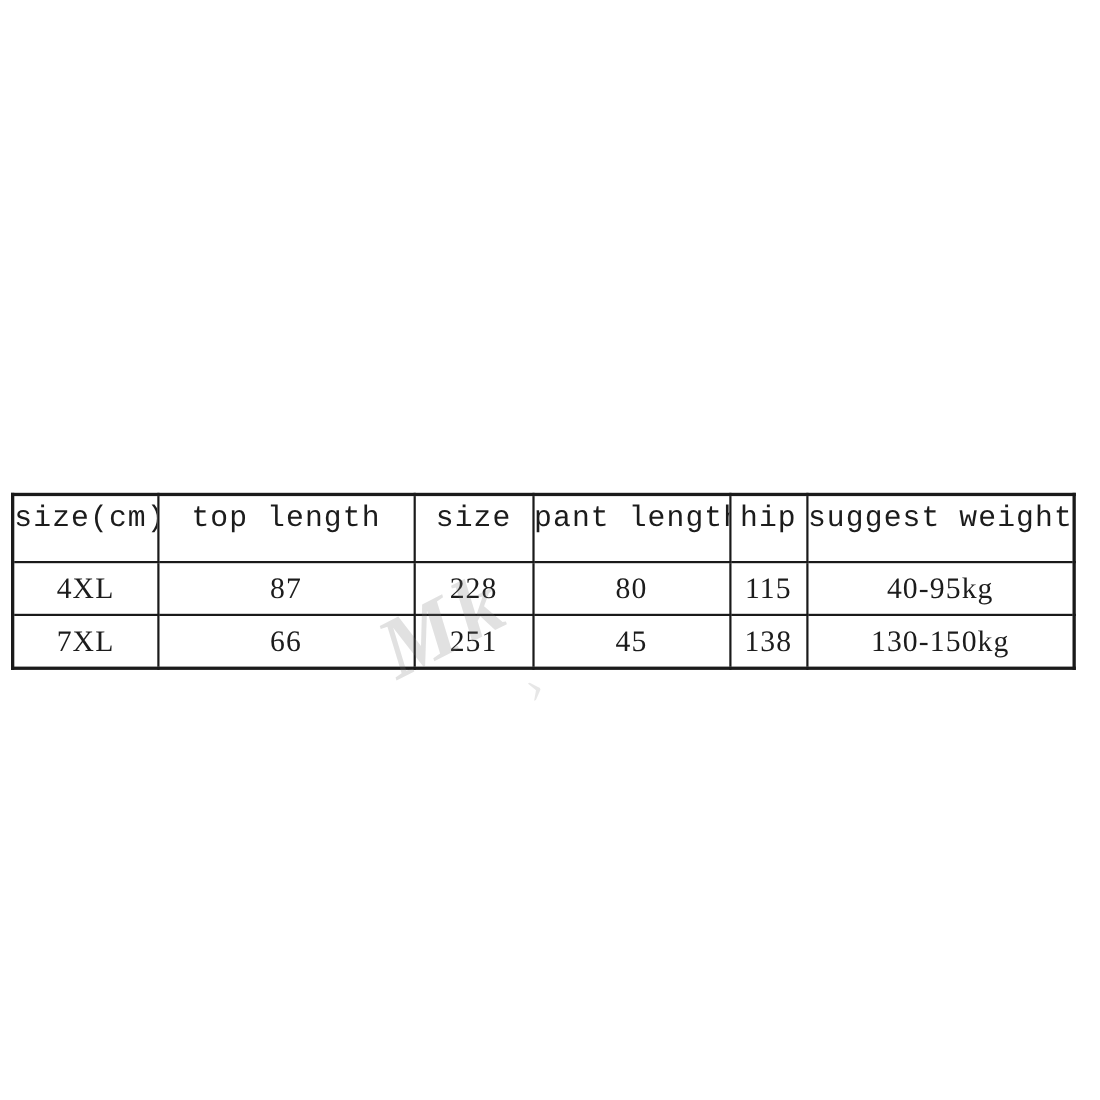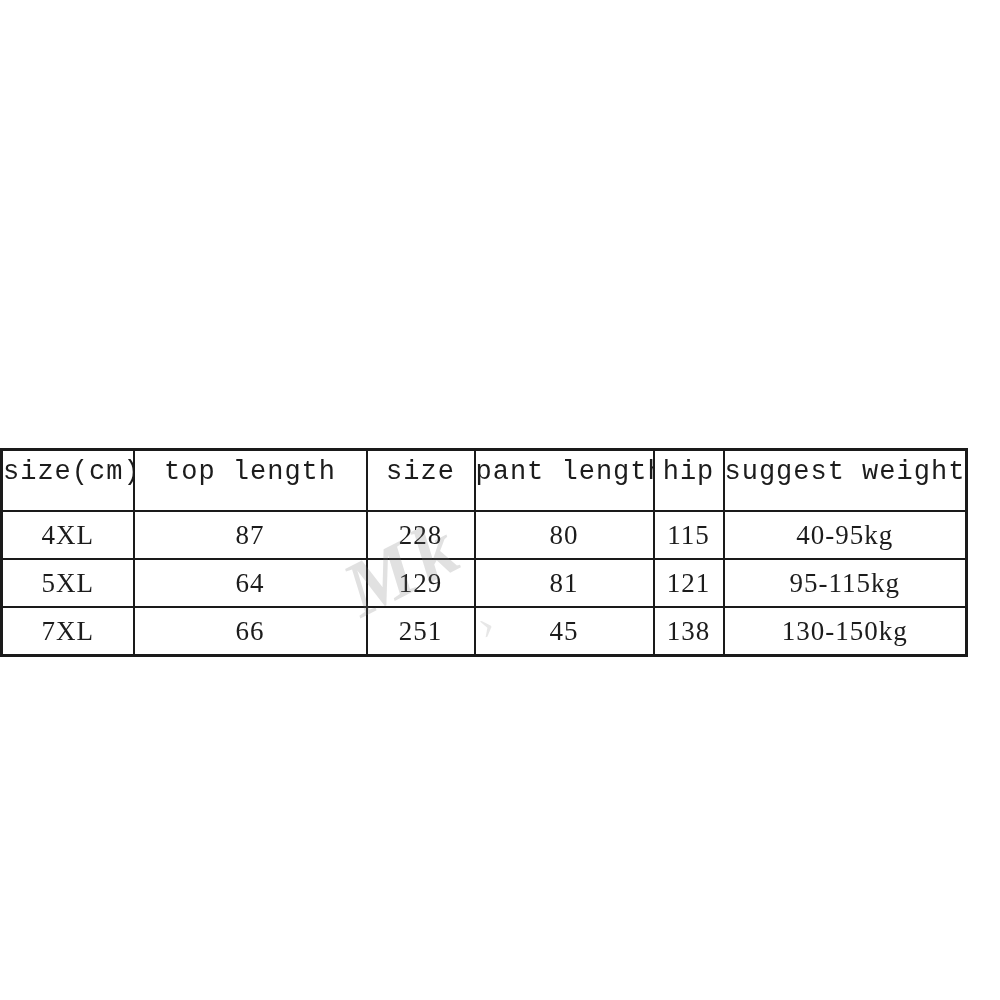--- a/index.html
+++ b/index.html
@@ -11,21 +11,21 @@
     position: relative;
     width: 1000px;
     height: 1000px;
     background: #ffffff;
     overflow: hidden;
     font-family: "Liberation Mono", "DejaVu Sans Mono", monospace;
     color: #1c1c1c;
   }
   .size-table {
     position: absolute;
-    left: 0;
+    left: 10px;
     top: 448px;
     width: 965px;
     border-collapse: collapse;
     table-layout: fixed;
     background: transparent;
   }
   .size-table th,
   .size-table td {
     border: 2px solid #1a1a1a;
     text-align: center;
@@ -114,28 +114,20 @@
     <tbody>
       <tr>
         <td>4XL</td>
         <td>87</td>
         <td>228</td>
         <td>80</td>
         <td>115</td>
         <td>40-95kg</td>
       </tr>
       <tr>
-        <td>5XL</td>
-        <td>64</td>
-        <td>129</td>
-        <td>81</td>
-        <td>121</td>
-        <td>95-115kg</td>
-      </tr>
-      <tr>
         <td>7XL</td>
         <td>66</td>
         <td>251</td>
         <td>45</td>
         <td>138</td>
         <td>130-150kg</td>
       </tr>
     </tbody>
   </table>
 

